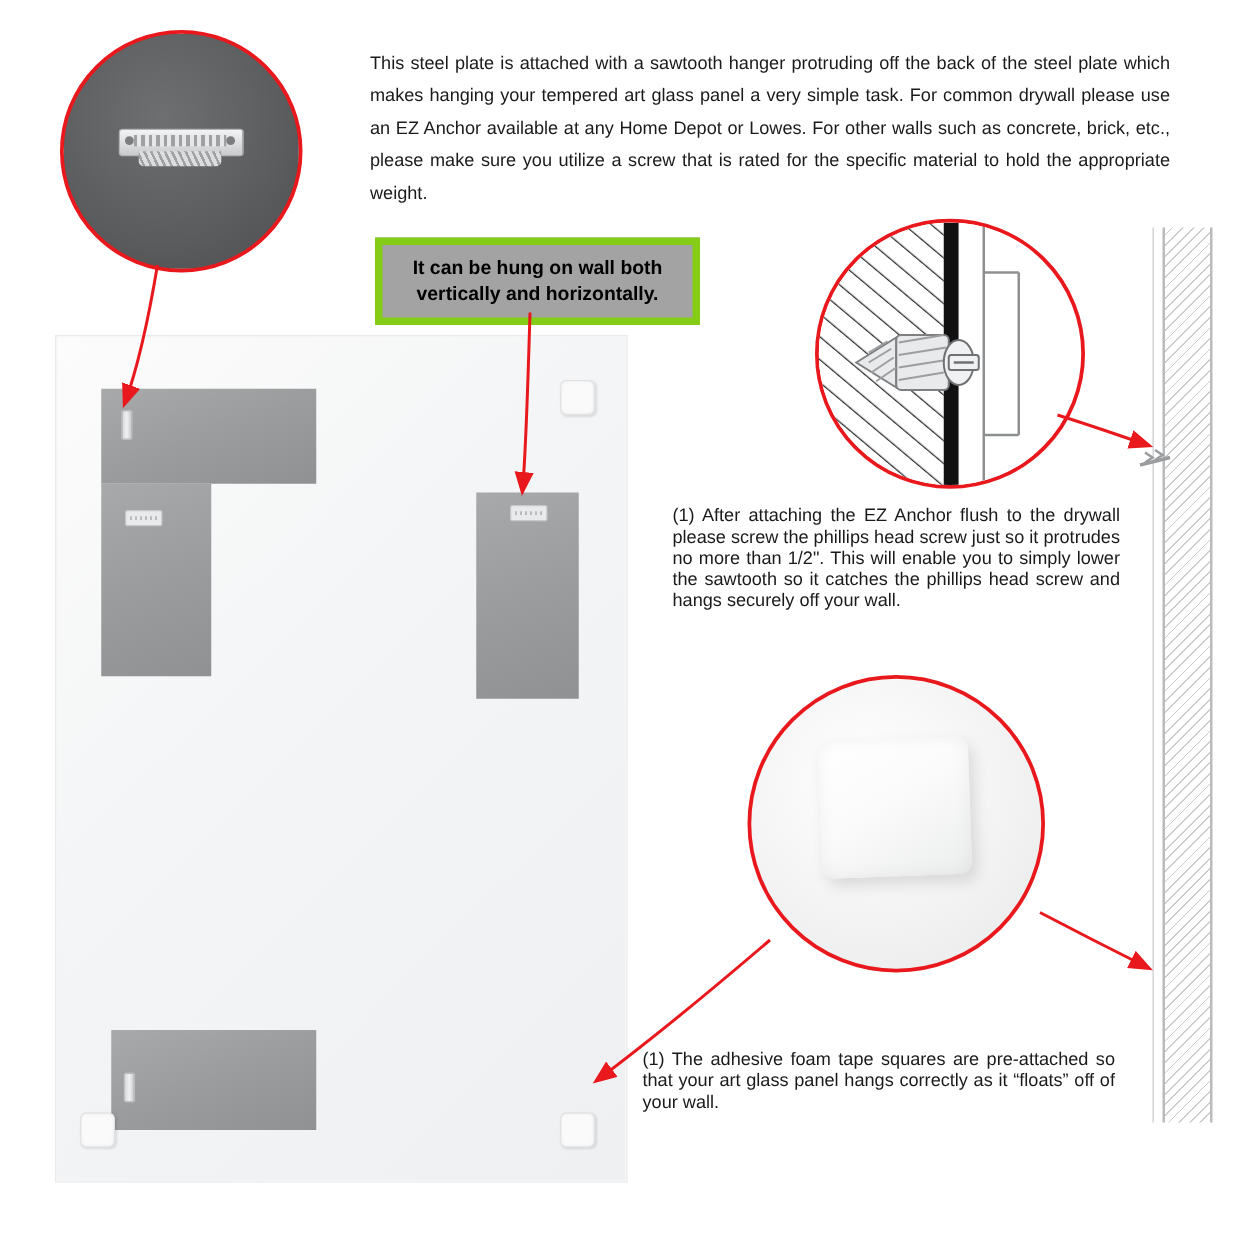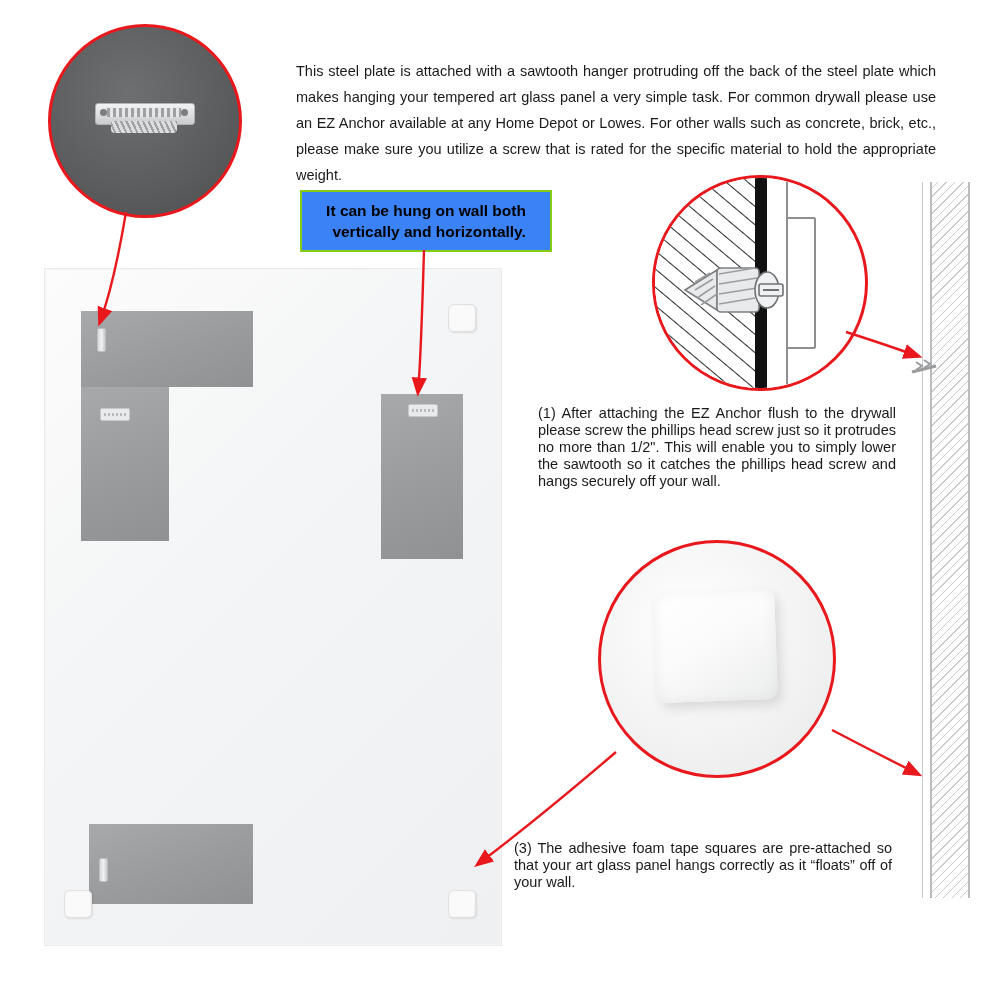--- a/index.html
+++ b/index.html
@@ -22,36 +22,35 @@
   .top-text {
     position: absolute;
     left: 296px;
     top: 38px;
     width: 640px;
     font-size: 14.5px;
     line-height: 26px;
     color: #1a1a1a;
     text-align: justify;
     text-justify: inter-word;
-    margin-top: 20px;
   }
 
   
   .callout-box {
     position: absolute;
     left: 300px;
     top: 190px;
     width: 248px;
     height: 58px;
-    border: 2px solid #84cc16;
-    background: #3b82f6;
+    border: 6px solid #84cc16;
+    background: #a3a3a3;
     display: flex;
     align-items: center;
     justify-content: center;
-    text-align: right;
+    text-align: center;
   }
   .callout-box .cb-text {
     font-size: 15.5px;
     font-weight: bold;
     line-height: 21px;
     color: #000000;
   }
 
   
   .panel {
@@ -330,16 +329,16 @@
       <path d="M912 372 L936 366" stroke="#9a9c9e" stroke-width="3" fill="none"></path>
       <path d="M916 362 l6 4 -6 4 M924 360 l6 4 -6 4" stroke="#9a9c9e" stroke-width="2" fill="none"></path>
     </g>
 
     <path d="M616 752 C 560 800, 510 840, 478 864" stroke="#e8181c" stroke-width="2.4" fill="none" marker-end="url(#arrowhead)"></path>
 
     <path d="M832 730 C 874 752, 902 766, 918 774" stroke="#e8181c" stroke-width="2.4" fill="none" marker-end="url(#arrowhead)"></path>
   </svg>
 
   <div class="step-text step1">(1)  After  attaching  the  EZ  Anchor  flush  to  the drywall please screw the  phillips head screw just so it protrudes no more than 1/2". This will enable you to simply lower the sawtooth so it catches the phillips  head  screw  and  hangs  securely  off  your wall.</div>
-  <div class="step-text step2">(3)  The  adhesive  foam  tape  squares  are pre-attached so that your art glass panel hangs correctly as it “floats” off of your wall.</div>
+  <div class="step-text step2">(1)  The  adhesive  foam  tape  squares  are pre-attached so that your art glass panel hangs correctly as it “floats” off of your wall.</div>
 
 
 </div>
 
 </body></html>

